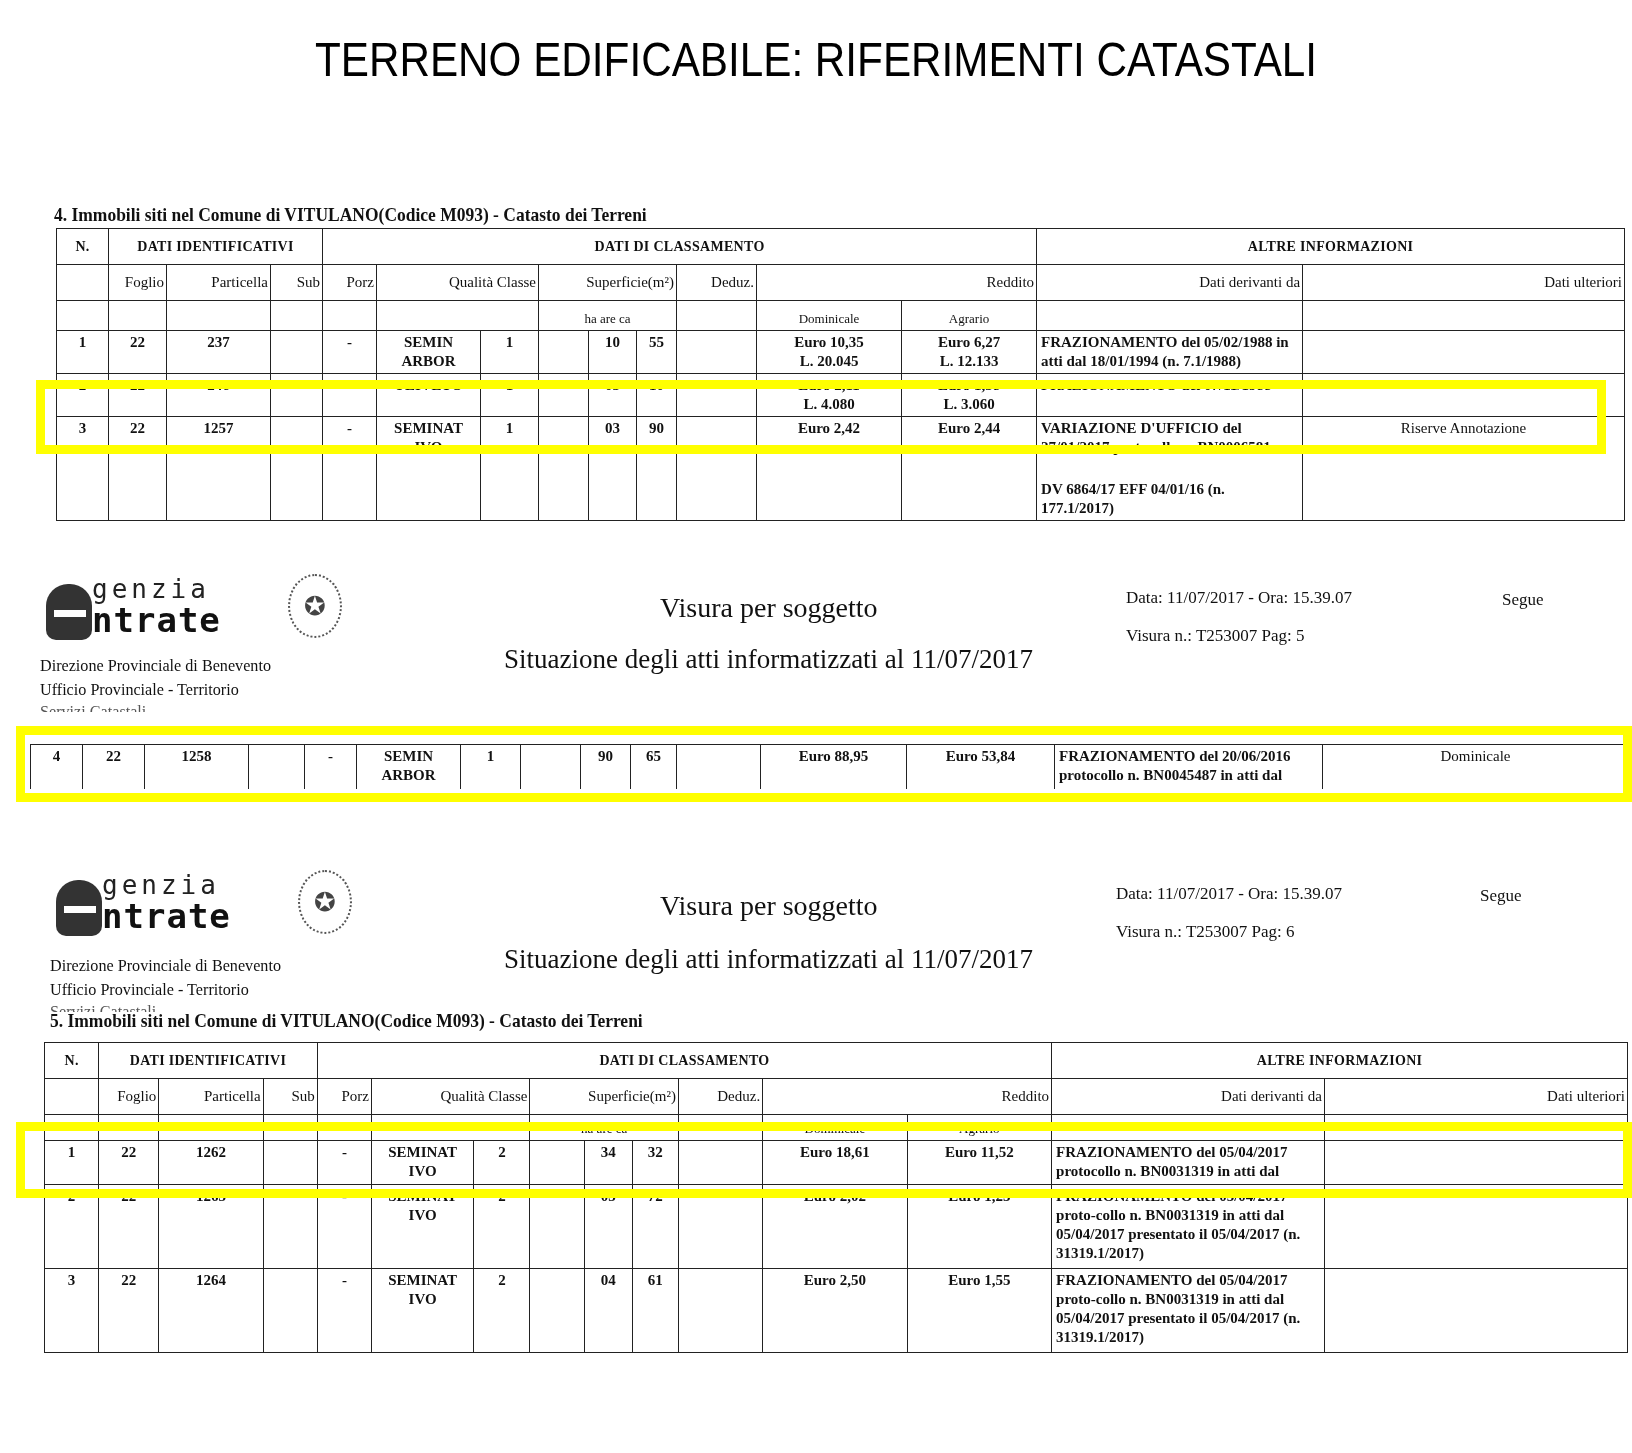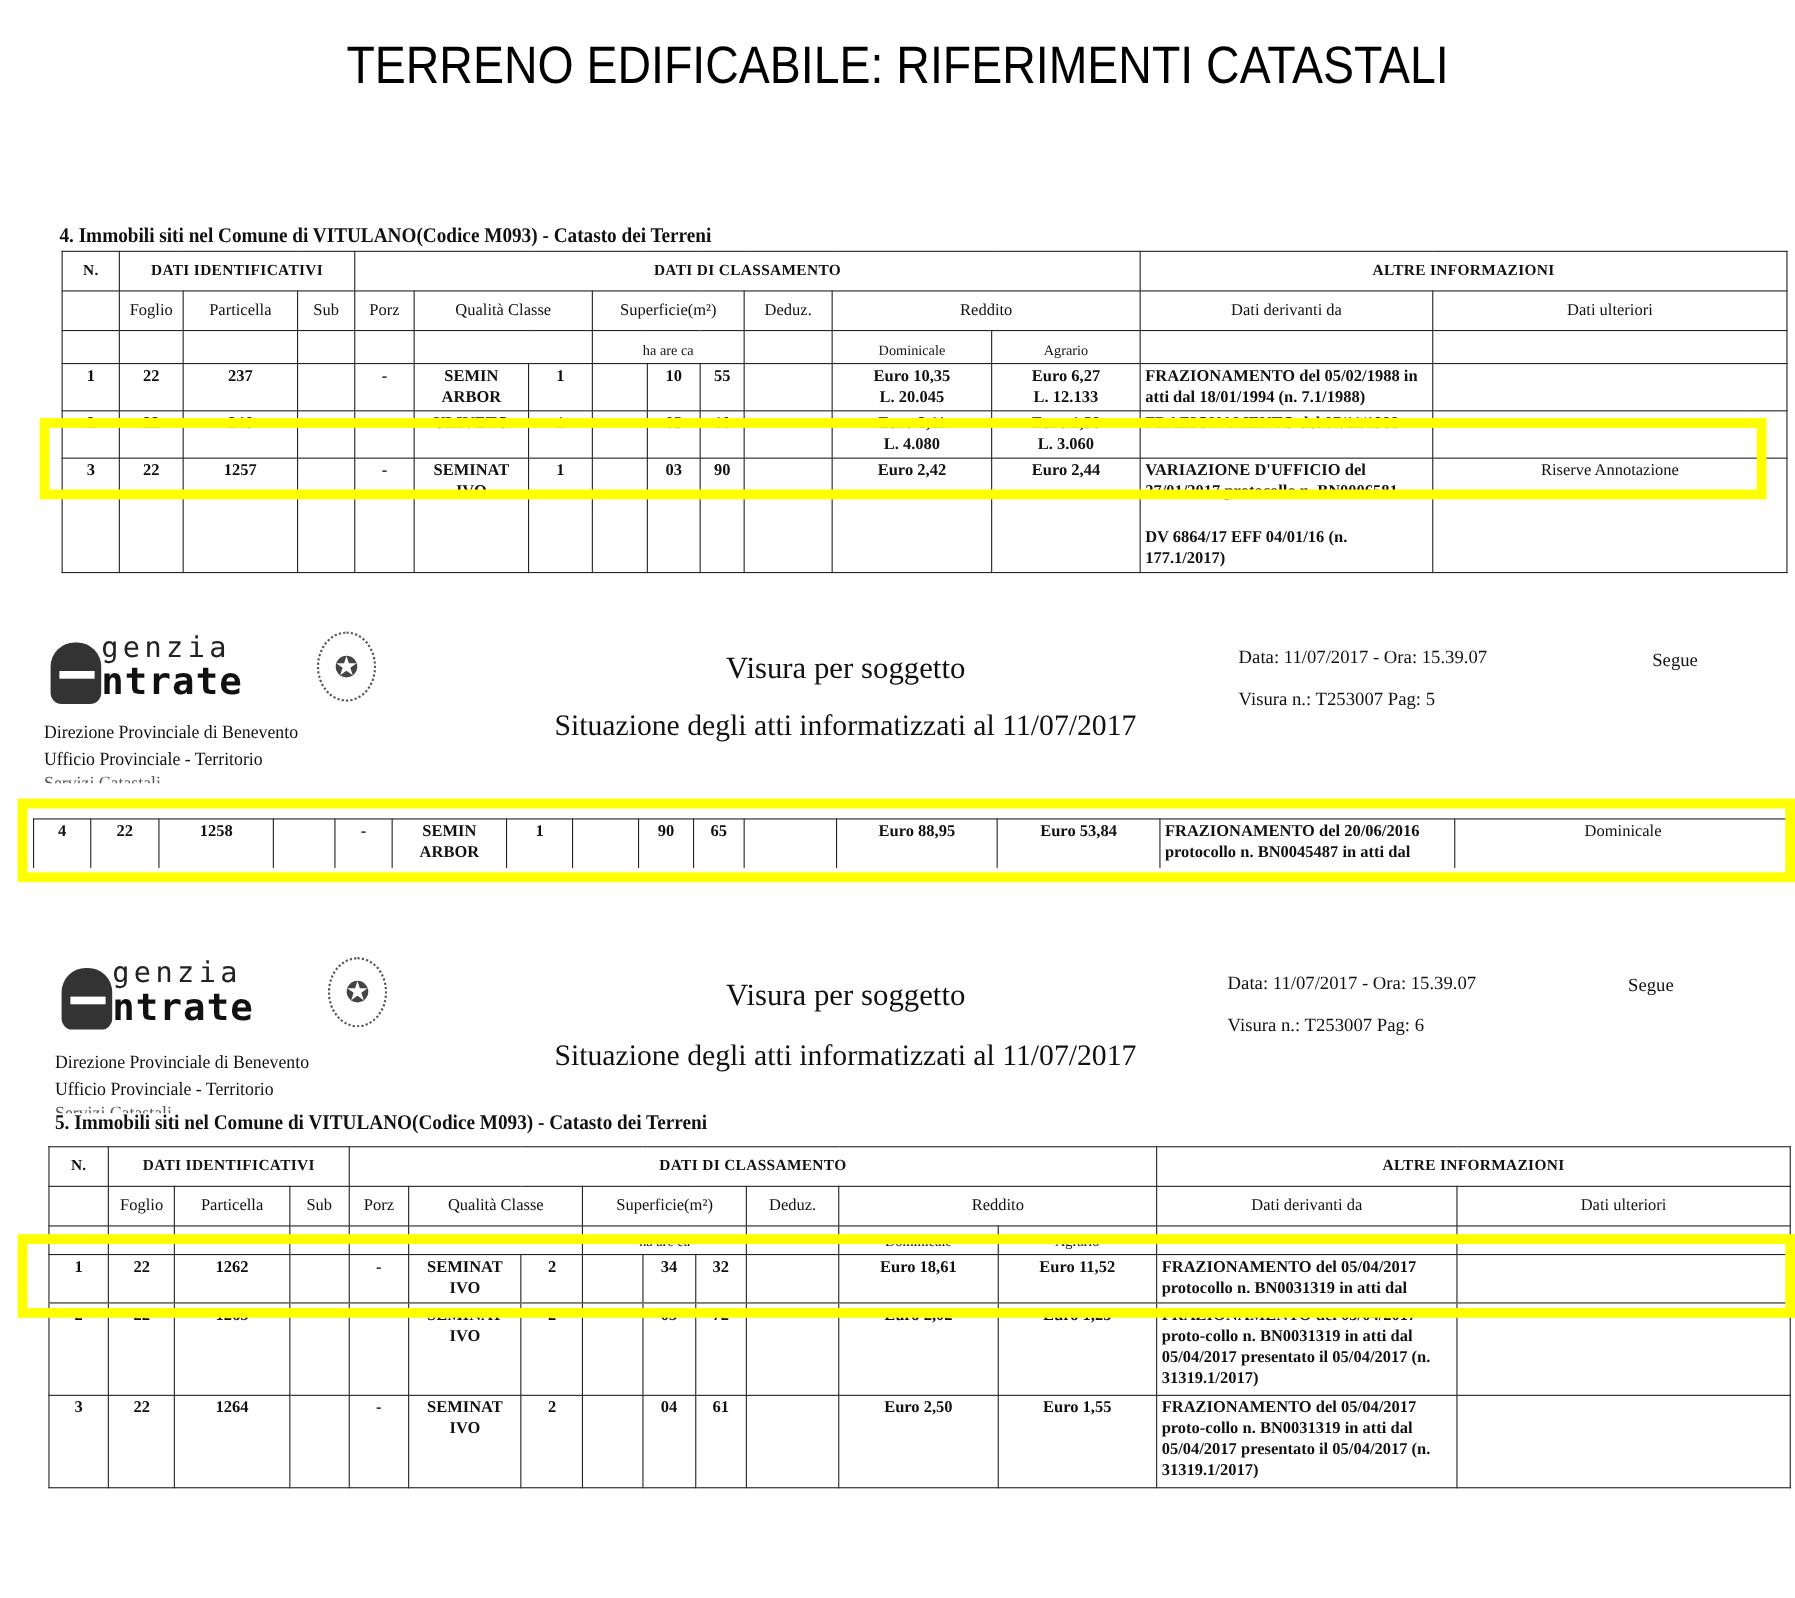--- a/index.html
+++ b/index.html
@@ -20,21 +20,21 @@
 
     table.cat {
       position: absolute; border-collapse: collapse; table-layout: fixed;
       font-size: 15px;
     }
     table.cat td {
       border: 1.5px solid #222; text-align: center; vertical-align: top;
       padding: 2px 2px; line-height: 19px; overflow: hidden;
     }
     table.cat td.hdr { font-weight: bold; font-size: 14px; vertical-align: middle; letter-spacing: 0.3px; }
-    table.cat td.sub { font-size: 15px; vertical-align: middle; }
+    table.cat td.sub { font-size: 15px; vertical-align: middle; text-align: right; }
     table.cat td.unit { font-size: 13px; vertical-align: bottom; }
     table.cat td.b { font-weight: bold; }
     table.cat td.left { text-align: left; padding-left: 4px; }
     table.cat td.nob-t { border-top: none; }
     table.cat td.nob-b { border-bottom: none; }
 
     .logo {
       position: absolute; width: 300px; height: 80px;
     }
     .logo .genzia {

